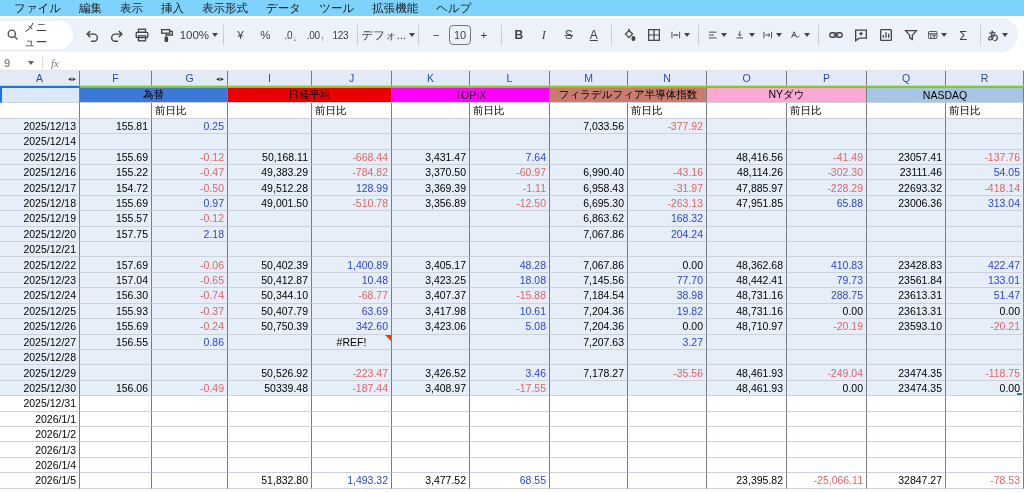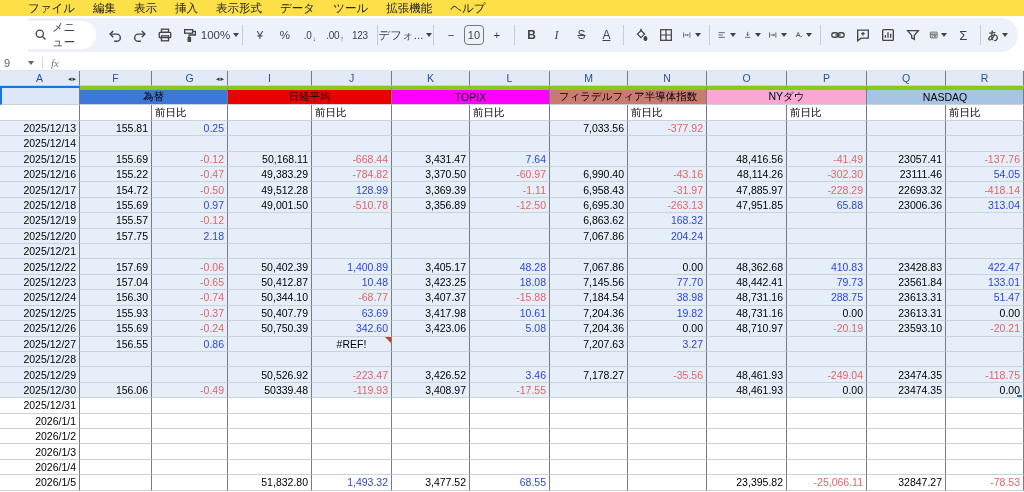--- a/index.html
+++ b/index.html
@@ -1,25 +1,25 @@
 <!DOCTYPE html>
 <html style="--pos: #2e46d6; --neg: #e06666;"><head>
 <meta charset="utf-8">
 <style>
   * { margin:0; padding:0; box-sizing:border-box; }
   html,body { width:1024px; height:492px; overflow:hidden; background:#fff;
               font-family:"Liberation Sans","DejaVu Sans",sans-serif; color:#202124; }
 
   
-  .menubar { height:16px; display:flex; align-items:center; gap:2px; padding-left:20px;
-             background:#fde047; font-size:11.5px; }
+  .menubar { height:16px; display:flex; align-items:center; gap:2px; padding-left:6px;
+             background:#7dd3fc; font-size:11.5px; }
   .menubar .mitem { padding:0 8px; cursor:default; border-radius:4px; }
 
   
-  .toolbar-wrap { height:39px; padding:2px 6px 3px 0; background:#fff;margin-left:28px; }
+  .toolbar-wrap { height:39px; padding:2px 6px 3px 0; background:#fff; }
   .toolbar { height:34px; background:#edf2fa; border-radius:0 18px 18px 0; display:flex;
              align-items:center; gap:1px; padding:0 8px 0 0; font-size:11px; color:#444; }
   .pill { background:#fff; border-radius:0 16px 16px 0; height:28px; display:flex; align-items:center;
           gap:5px; padding:0 14px 0 6px; margin-right:6px; }
   .tbtn { min-width:24px; height:24px; display:flex; align-items:center; justify-content:center;
           border-radius:4px; gap:1px; white-space:nowrap; padding:0 3px; }
   .tbtn svg { display:block; }
   .tb-label { font-size:11.5px; color:#3c3f43; }
   .bold-b { font-weight:bold; font-size:12px; }
   .italic-i { font-style:italic; font-size:12px; font-family:"Liberation Serif",serif; }
@@ -40,21 +40,21 @@
   .fdiv { width:1px; height:12px; background:#d5d8dd; margin:0 8px 0 2px; }
   .fx { font-style:italic; font-family:"Liberation Serif",serif; color:#787c82; }
 
   
   table#sheet { border-collapse:separate; border-spacing:0; table-layout:fixed; width:1024px; }
   #sheet td { overflow:hidden; white-space:nowrap; font-size:10.5px; height:15.42px;
               border-right:1px solid #777d84; border-bottom:1px solid #ccd2da; padding:0 3px; }
   tr.colhead td { height:17px; background:#e3eaf7; color:#2c4f97; font-size:10px; text-align:center;
                   border-right:1px solid #b9c3d4; border-bottom:1px solid #aab4c6; position:relative; }
   tr.band td { height:17px; text-align:center; color:#000; font-size:10.5px;
-               border-right:1px solid #333; border-bottom:1px solid #333; border-top:4px solid #84cc16; }
+               border-right:1px solid #333; border-bottom:1px solid #333; border-top:2px solid #84cc16; }
   tr.band td.active-cell { background:#dce8f8; border:2px solid #1a73e8; }
   tr.subhead td { height:17px; background:#fff; text-align:left; color:#000;
                   border-right:1px solid #555; border-bottom:1px solid #555; }
   td.date { text-align:right; color:#000; }
   td.val  { text-align:right; color:#000; }
   td.delta{ text-align:right; }
   td.delta.pos { color:var(--pos,#2e46d6); }
   td.delta.neg { color:var(--neg,#e06666); }
   td.delta.zero{ color:#000; }
   td.delta.err { color:#000; text-align:center; position:relative; }
@@ -563,21 +563,21 @@
           <td class="val">48,461.93</td>
           <td class="delta neg">-249.04</td>
           <td class="val">23474.35</td>
           <td class="delta neg">-118.75</td>
         </tr>
         <tr class="hl sel-end">
           <td class="date">2025/12/30</td>
           <td class="val">156.06</td>
           <td class="delta neg">-0.49</td>
           <td class="val">50339.48</td>
-          <td class="delta neg">-119.93</td>
+          <td class="delta neg">-187.44</td>
           <td class="val">3,408.97</td>
           <td class="delta neg">-17.55</td>
           <td class="val"></td>
           <td class="delta"></td>
           <td class="val">48,461.93</td>
           <td class="delta zero">0.00</td>
           <td class="val">23474.35</td>
           <td class="delta zero">0.00<span class="fill-handle"></span></td>
         </tr>
         <tr>

